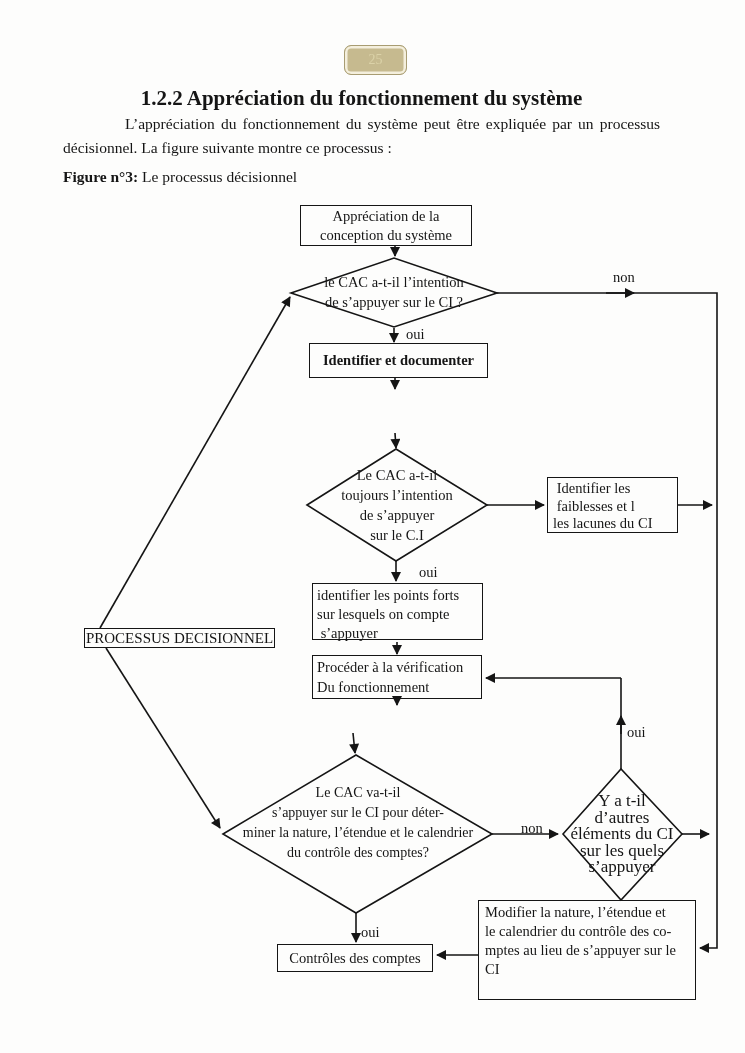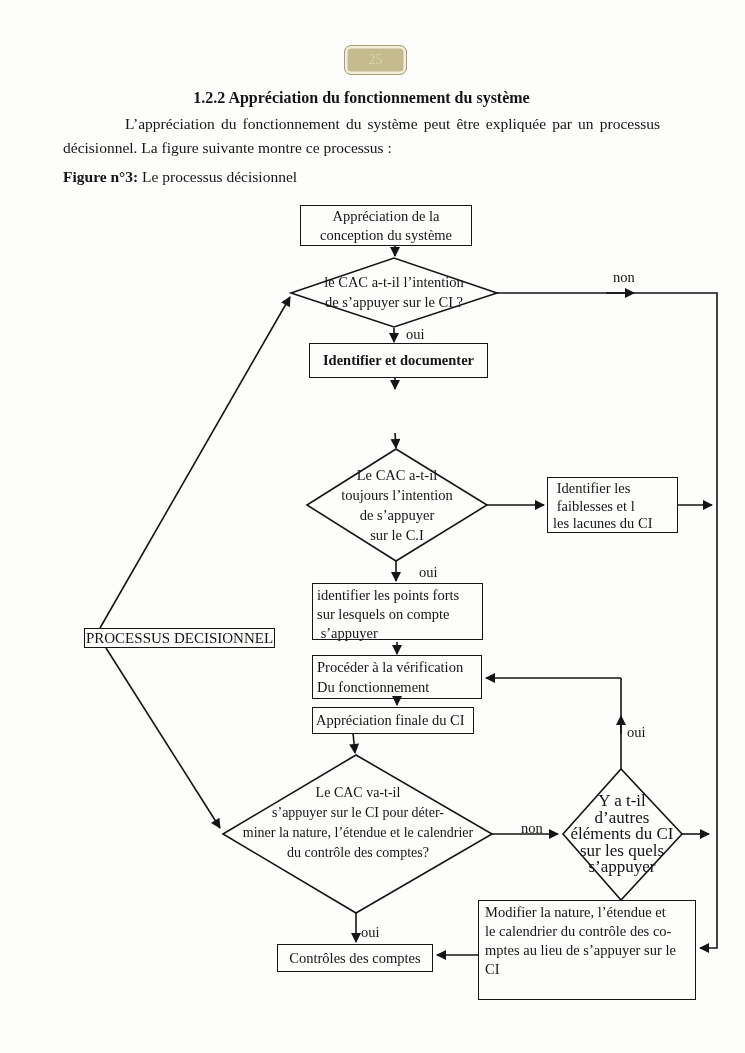--- a/index.html
+++ b/index.html
@@ -10,21 +10,21 @@
   }
   .badge{
     position:absolute;left:344px;top:45px;width:61px;height:28px;
     background:#c6ba8f;border:1px solid #a89c72;border-radius:7px;
     box-shadow:inset 0 0 0 2.5px rgba(255,252,240,.8);
     display:flex;align-items:center;justify-content:center;
     font-size:14px;color:#dbd2a8;
   }
   .heading{
     position:absolute;left:63px;top:88px;width:597px;
-    text-align:center;font-weight:bold;font-size:16px;line-height:20px;
+    text-align:center;font-weight:bold;font-size:21px;line-height:20px;
   }
   .para{
     position:absolute;left:63px;top:112px;width:597px;
     font-size:15.5px;line-height:24px;text-align:justify;text-indent:62px;
   }
   .figcap{position:absolute;left:63px;top:166px;font-size:15.5px;line-height:22px;}
   .figcap b{font-weight:bold;}
   svg.wires{position:absolute;left:0;top:0;width:745px;height:1053px;pointer-events:none;}
   .box{
     position:absolute;border:1.5px solid #151515;box-sizing:border-box;
@@ -115,21 +115,20 @@
 
   <div class="box" style="left:312px;top:583px;width:171px;height:57px;padding:2px 0 0 4px;">identifier les points forts
 sur lesquels on compte
  s’appuyer</div>
 
   <div class="box" style="left:312px;top:655px;width:170px;height:44px;padding:2px 0 0 4px;line-height:19.5px;">Procéder à la vérification
 Du fonctionnement</div>
 
   <div class="box cflex" style="left:84px;top:628px;width:191px;height:20px;font-size:15px;line-height:20px;white-space:nowrap;">PROCESSUS DECISIONNEL</div>
 
-  <div class="box" style="left:312px;top:707px;width:162px;height:27px;padding-left:3px;line-height:24px;">Appréciation finale du CI</div>
 
   <div class="box" style="left:478px;top:900px;width:218px;height:100px;padding:2px 0 0 6px;line-height:19px;">Modifier la nature, l’étendue et
 le calendrier du contrôle des co-
 mptes au lieu de s’appuyer sur le
 CI</div>
 
   <div class="box cflex" style="left:277px;top:944px;width:156px;height:28px;">Contrôles des comptes</div>
 
   <div class="dtext" style="left:394px;top:292px;width:220px;">le CAC a-t-il l’intention
 de s’appuyer sur le CI ?</div>

